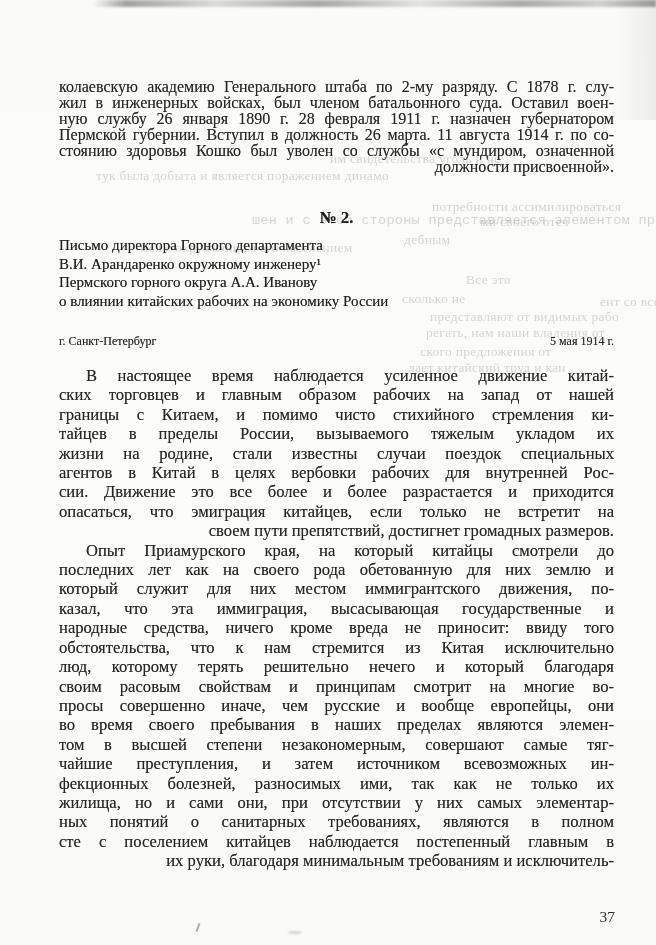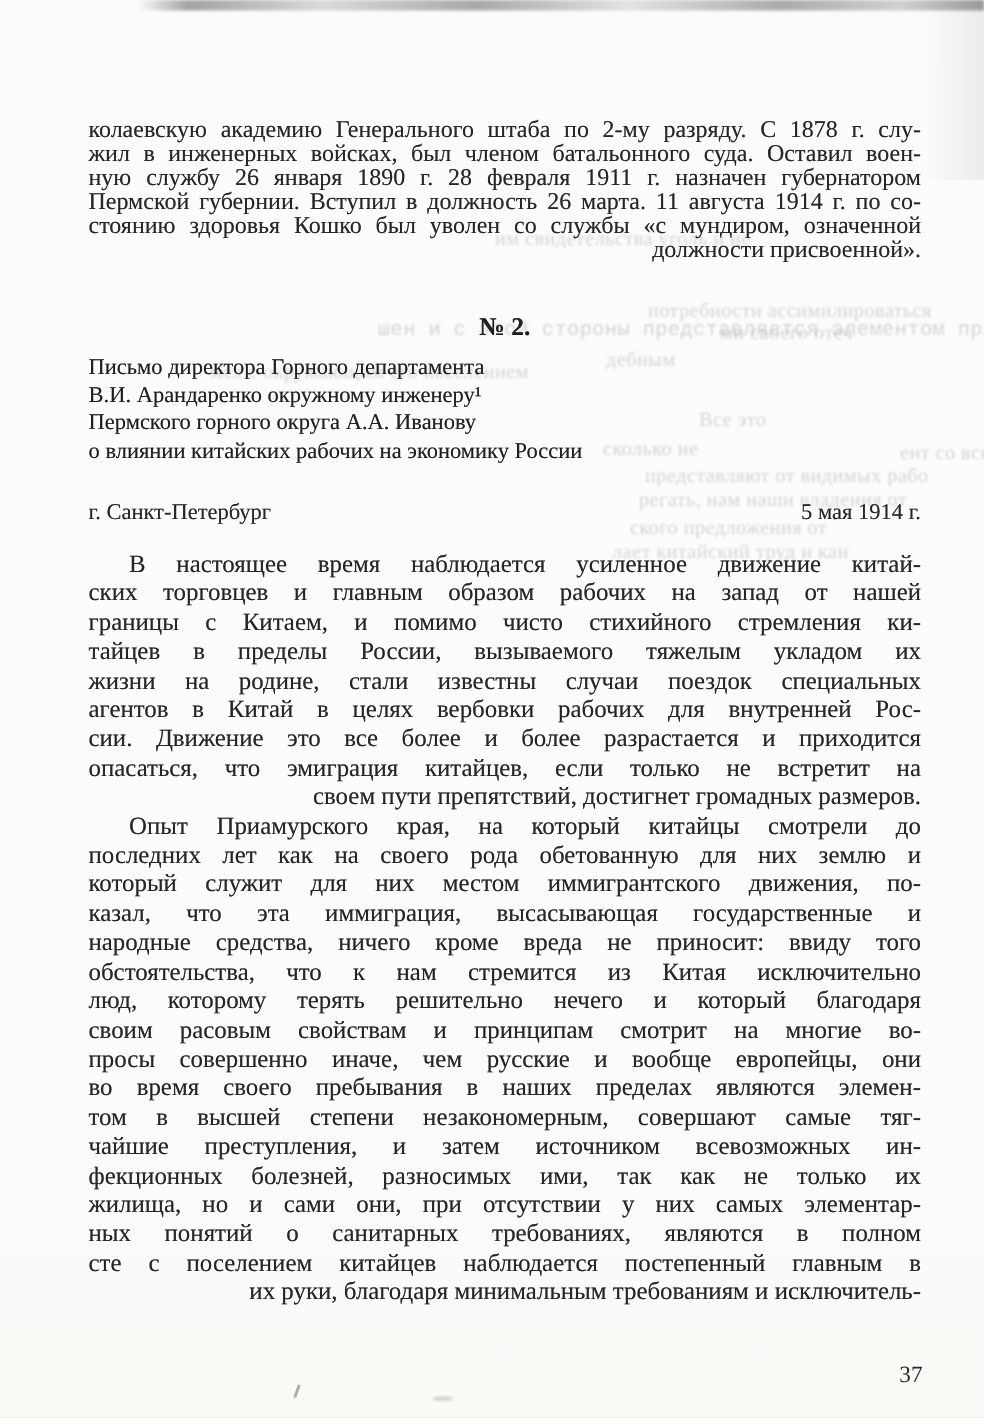--- a/index.html
+++ b/index.html
@@ -48,21 +48,21 @@
     text-shadow: 0 0 .3px rgba(30,30,28,.6);
   }
   .doc-title {
     position:absolute; left:59px; top:236px; width:555px;
     font-weight:normal; font-size:15px; line-height:18.7px;
     color:#1f1f1d; text-shadow: 0 0 .3px rgba(30,30,28,.6);
   }
   .dateline {
     position:absolute; left:59px; top:334px; width:555px;
     display:flex; justify-content:space-between;
-    font-size:15px; color:#262624;
+    font-size:12px; color:#262624;
     text-shadow: 0 0 .3px rgba(40,40,38,.5);
   }
   .body-text {
     position:absolute; left:59px; top:366px; width:555px;
     font-size:16.6px; line-height:19.4px; color:#262624;
     text-shadow: 0 0 .35px rgba(40,40,38,.55);
   }
   .jline { text-align: justify; text-align-last: justify; }
   .lastline { text-align: right; text-align-last: auto; margin-left: 48px; }
   .indent { text-indent: 27px; }
@@ -78,20 +78,21 @@
 </head>
 <body>
 
 <div class="page">
 
   <div class="top-smudge"></div>
   <div class="corner-shade"></div>
 
   <div class="bleed">
       <span style="left: 330px; top: 151px;">им свидетельства уголь и не</span>
+      <span style="left: 96px; top: 168px;">тук была добыта и является поражением динамо</span>
       <span style="left: 480px; top: 184px; margin-top: 30px;">ми своего отеч</span>
       <span style="left: 140px; top: 196px; margin-top: 44px;">мся с окружающим его населением</span>
       <span style="left: 432px; top: 199px;">потребности ассимилироваться</span>
       <span style="left: 252px; top: 213px; font-family: Liberation Mono, monospace;">шен и с этой стороны представляется элементом прямо вра</span>
       <span style="left: 404px; top: 232px;">дебным</span>
       <span style="left: 466px; top: 272px;">Все это</span>
       <span style="left: 402px; top: 291px;">сколько не</span>
       <span style="left: 552px; top: 294px; margin-left: 48px;">ент со всеми</span>
       <span style="left: 430px; top: 309px;">представляют от видимых рабо</span>
       <span style="left: 426px; top: 325px;">регать, нам наши владения от</span>

